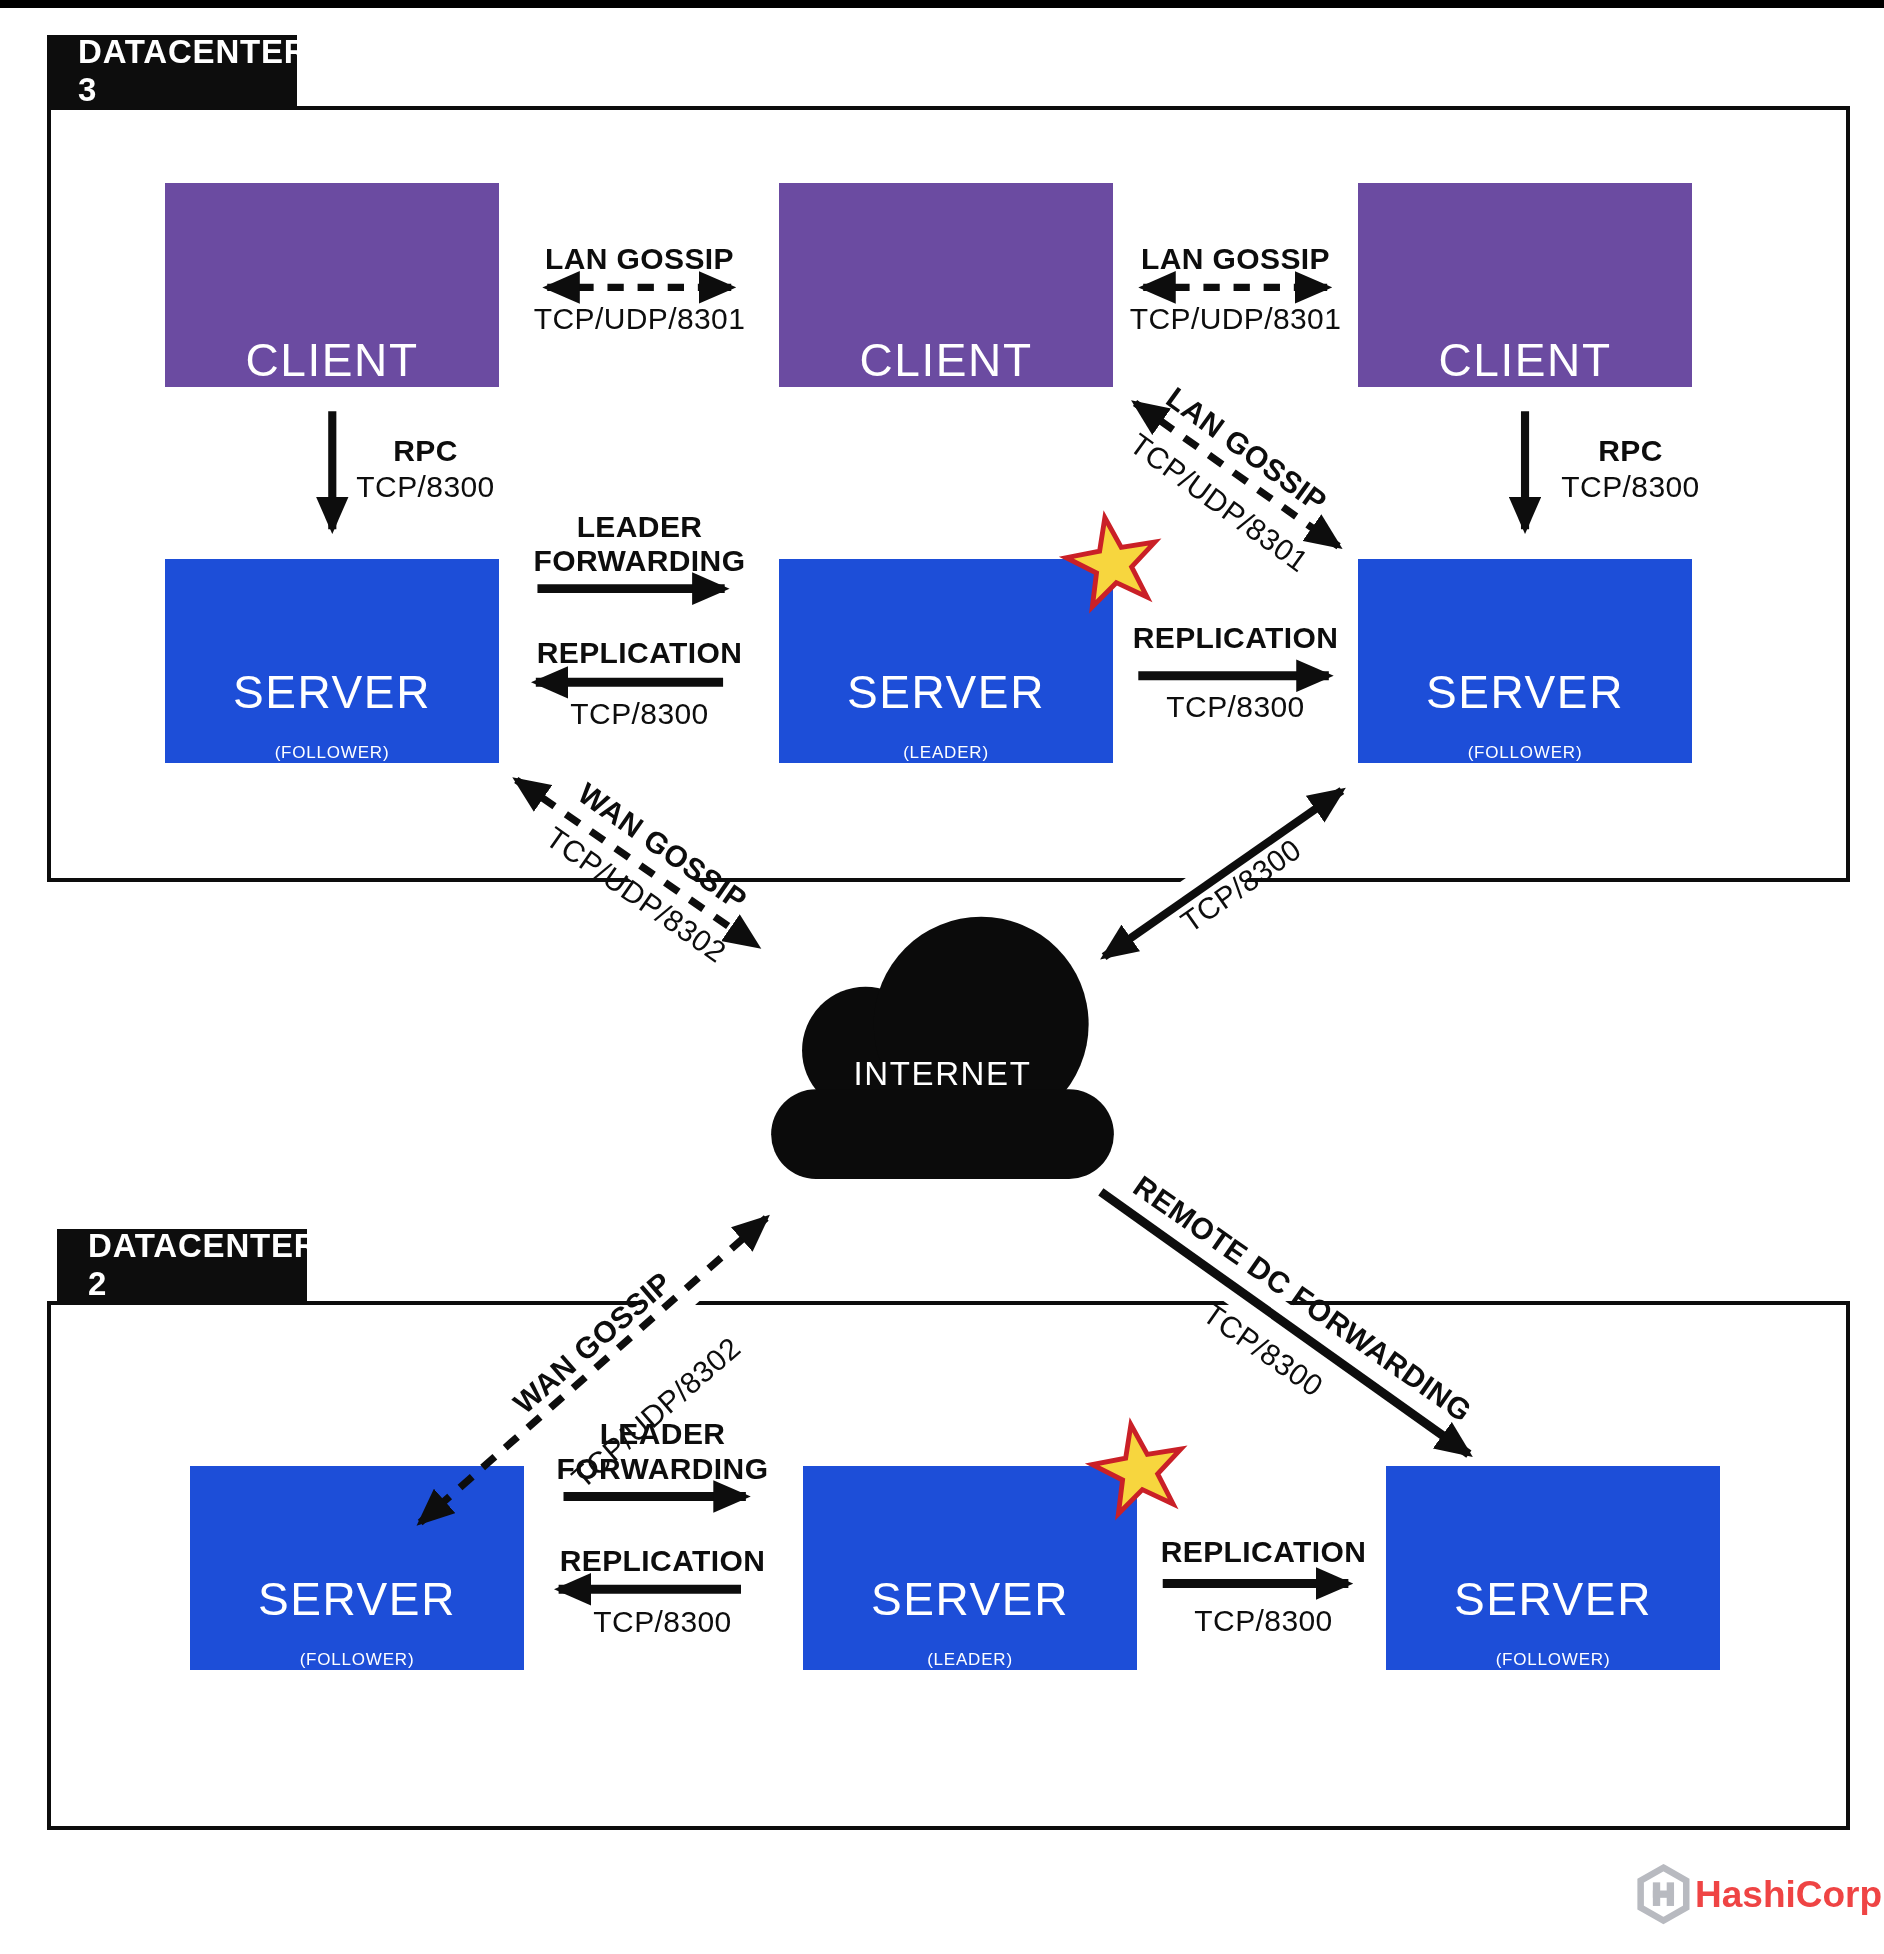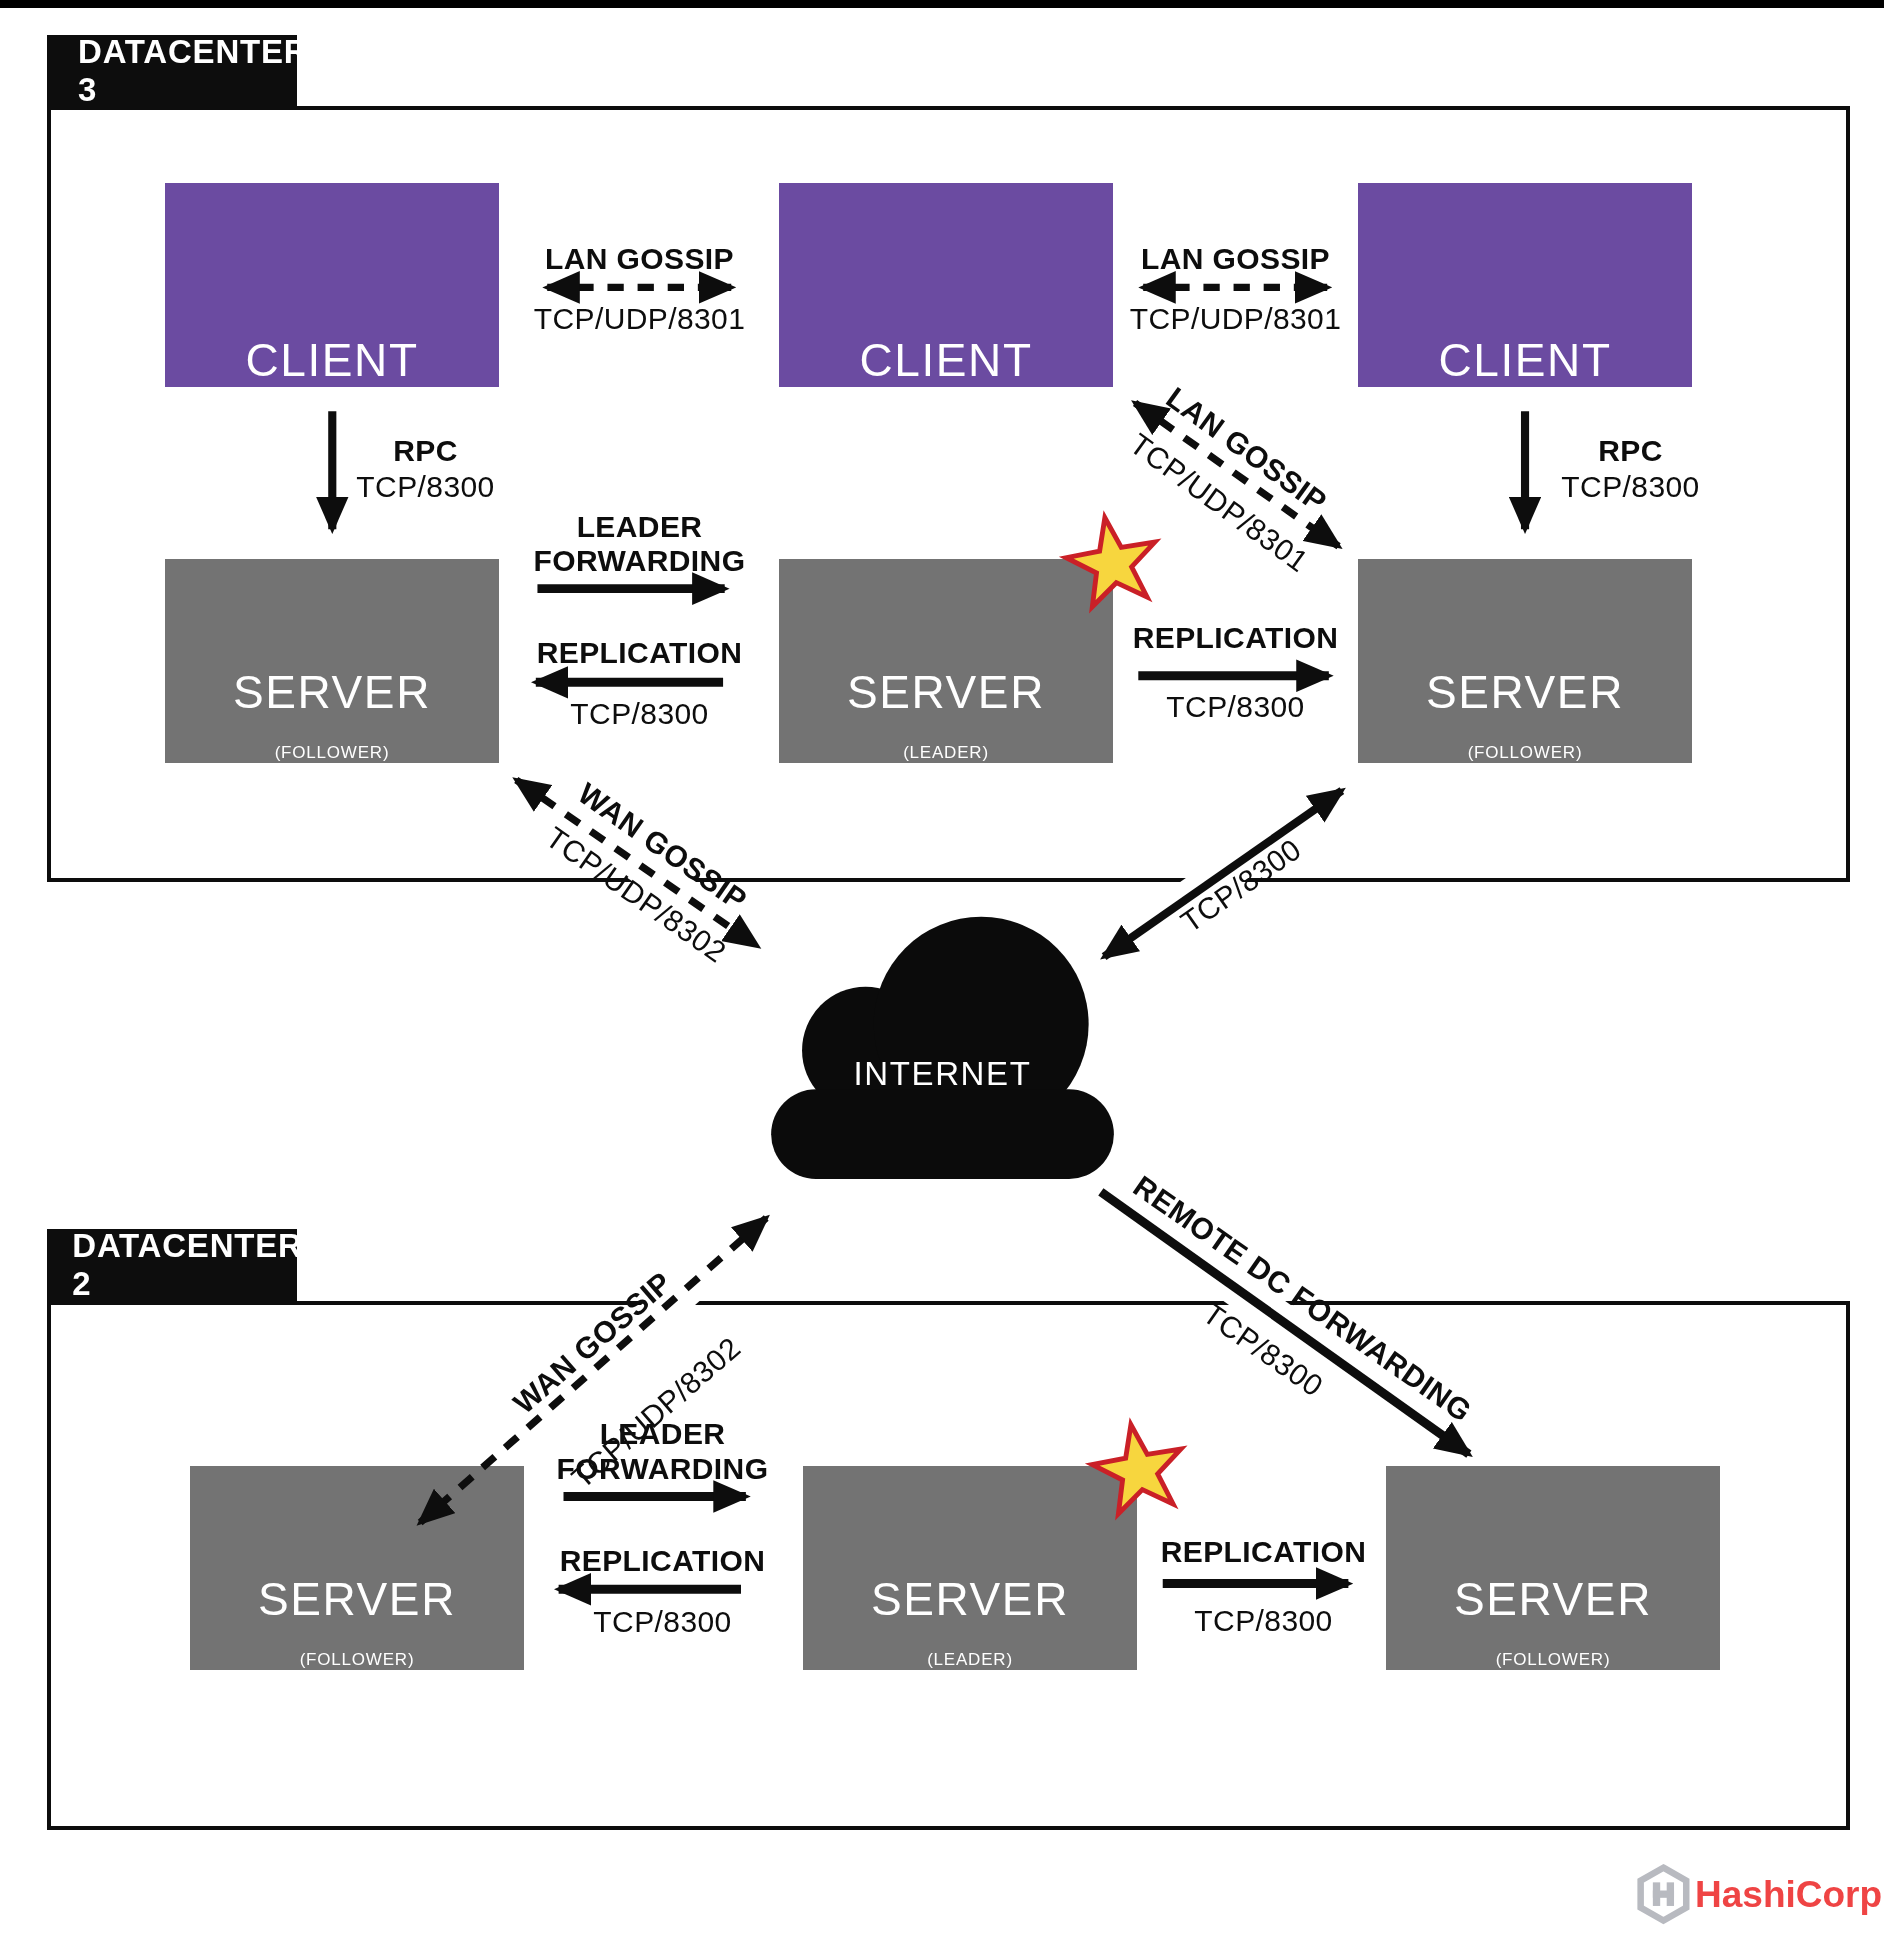--- a/index.html
+++ b/index.html
@@ -12,21 +12,21 @@
   .dc-tag{
     position:absolute;background:#0d0d0d;color:#fff;display:flex;align-items:center;
     padding-left:31px;box-sizing:border-box;width:250px;height:72px;
     font-size:33px;font-weight:600;letter-spacing:0.8px;z-index:3;
   }
   .box{
     position:absolute;width:334px;height:204px;display:flex;flex-direction:column;
     align-items:center;justify-content:flex-end;color:#fff;z-index:1;
   }
   .client{background:#6b4ba1;}
-  .server{background:#737373;}
+  .server{background:#1d4ed8;}
   .box-title{font-size:46px;font-weight:400;letter-spacing:1.6px;}
   .box-role{font-size:17px;font-weight:400;letter-spacing:0.8px;margin-top:24px;}
   .lbl{
     position:absolute;text-align:center;color:#0d0d0d;line-height:1.05;
     white-space:nowrap;z-index:3;transform-origin:50% 50%;
   }
   .b{font-weight:700;font-size:30px;letter-spacing:0.4px;}
   .r{font-weight:400;font-size:30px;letter-spacing:0.4px;}
   .wht{color:#fff;font-size:33px;font-weight:400;letter-spacing:1.6px;}
   .overlay{position:absolute;left:0;top:0;z-index:2;pointer-events:none;}
@@ -64,21 +64,21 @@
   <div class="box server" style="left:779px;top:559px;">
     <div class="box-title">SERVER</div>
     <div class="box-role">(LEADER)</div>
   </div>
   <div class="box server" style="left:1358px;top:559px;">
     <div class="box-title">SERVER</div>
     <div class="box-role">(FOLLOWER)</div>
   </div>
 
   <div class="frame" style="left:47px;top:1301px;width:1803px;height:529px;"></div>
-  <div class="dc-tag" style="left:47px;top:1229px;justify-content:center;">
+  <div class="dc-tag" style="left:57px;top:1229px;">
     <span>DATACENTER 2</span>
   </div>
 
   <div class="box server" style="left:190px;top:1466px;">
     <div class="box-title">SERVER</div>
     <div class="box-role">(FOLLOWER)</div>
   </div>
   <div class="box server" style="left:803px;top:1466px;">
     <div class="box-title">SERVER</div>
     <div class="box-role">(LEADER)</div>

